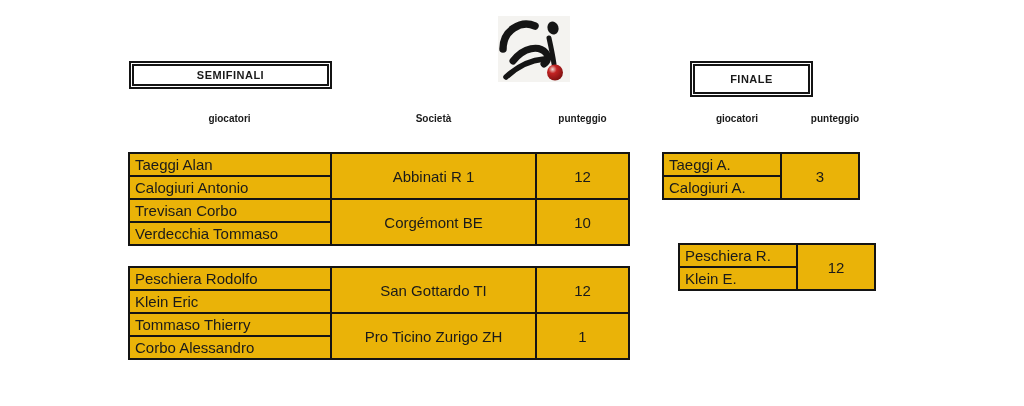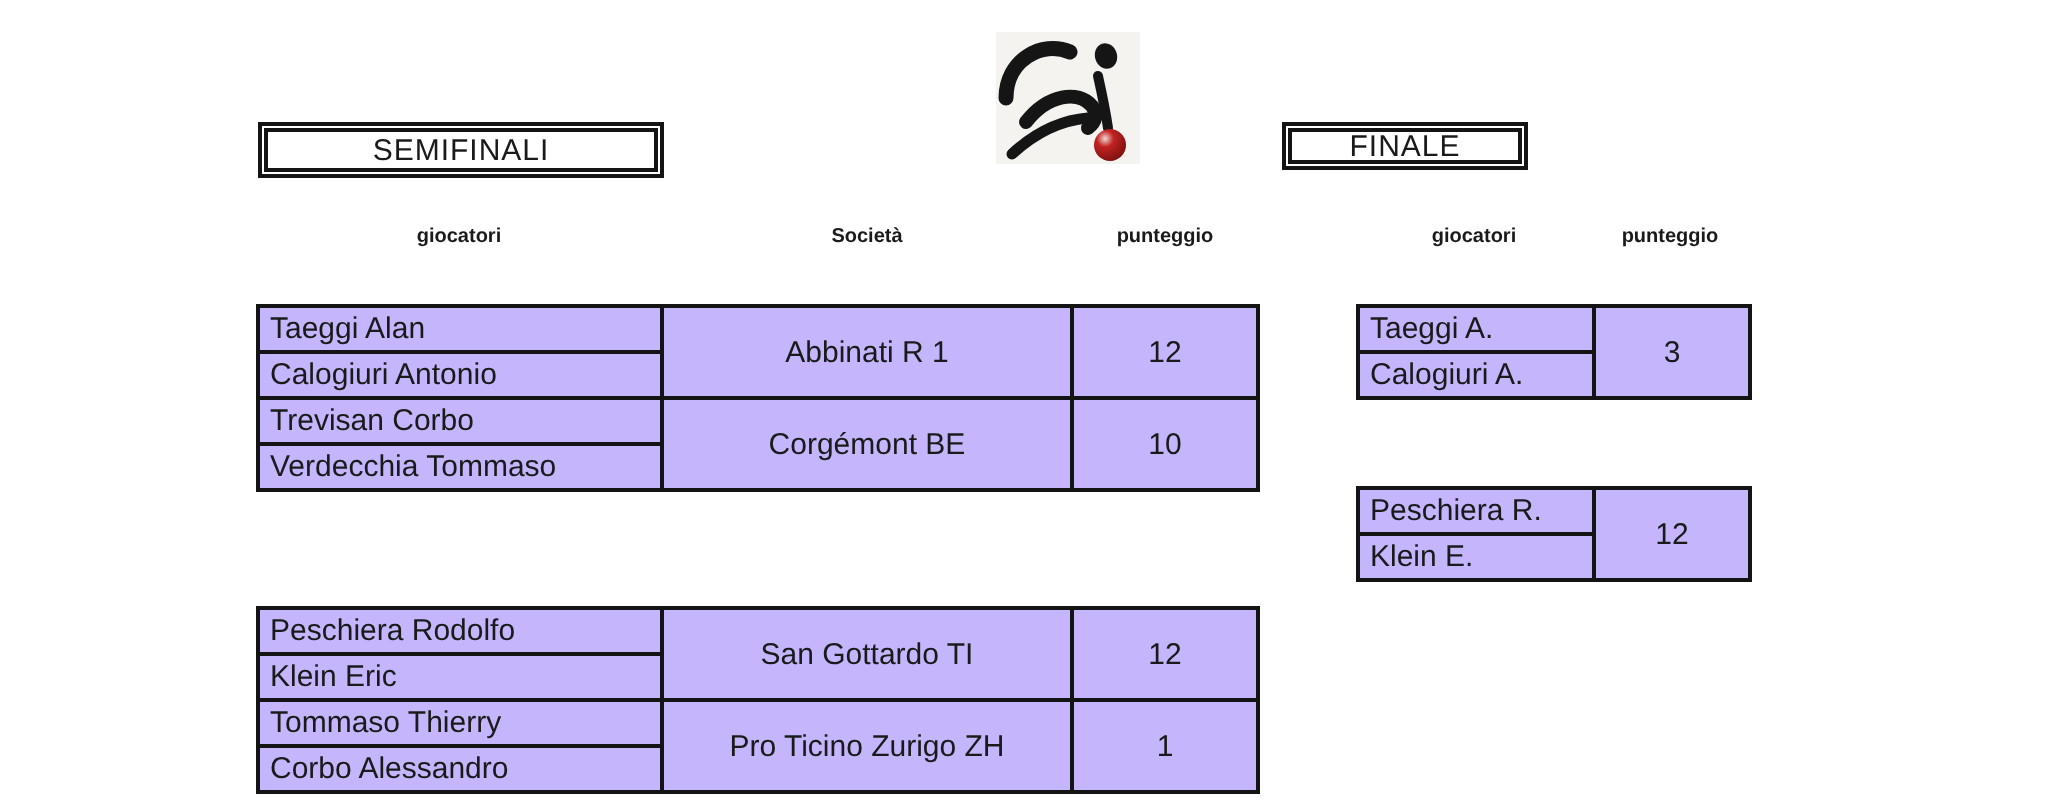--- a/index.html
+++ b/index.html
@@ -6,27 +6,27 @@
   html,body { background:#ffffff; }
   .page {
     position:relative; width:1024px; height:406px; background:#ffffff;
     font-family:"Liberation Sans", sans-serif; color:#1a1a1a; overflow:hidden;
   }
   
   .title-box { position:absolute; border:2px solid #141414; padding:1px; background:#fff; }
   .title-box .inner {
     border:2px solid #141414; width:100%; height:100%;
     display:flex; align-items:center; justify-content:center;
-    font-weight:normal; font-size:15px; letter-spacing:.5px;
+    font-weight:bold; font-size:11px; letter-spacing:.5px;
   }
   
   .col-header { position:absolute; top:108px; height:22px; text-align:center;
     font-weight:bold; font-size:10px; line-height:22px; }
   
-  table.grid { position:absolute; border-collapse:collapse; table-layout:fixed; background:#c4b5fd; }
+  table.grid { position:absolute; border-collapse:collapse; table-layout:fixed; background:#eab308; }
   table.grid tr { height:23px; }
   table.grid td { border:2px solid #141414; font-size:15px; vertical-align:middle;
     overflow:hidden; white-space:nowrap; }
   td.name { text-align:left; padding-left:5px; }
   td.pair-top { border-bottom-width:1px; }
   td.pair-bottom { border-top-width:1px; }
   td.club, td.score { text-align:center; }
   .icon-wrap { position:absolute; left:498px; top:16px; width:72px; height:66px; }
 </style>
 </head>
@@ -52,21 +52,21 @@
         <path d="M5 33 C5 14 23 4 37 10" stroke-width="7.5"></path>
         <path d="M15 45 C26 31 41 29 48 37 C51 41 50 45 46 48" stroke-width="7"></path>
         <path d="M8 61 C21 49 34 44 46 43" stroke-width="5.5"></path>
         <path d="M51 22 C53 31 55 41 56 48" stroke-width="5"></path>
       </g>
       <ellipse cx="55" cy="12" rx="5.5" ry="6.5" transform="rotate(-18 55 12)" fill="#151515"></ellipse>
       <circle cx="57" cy="56.5" r="8" fill="url(#ballG)"></circle>
     </svg>
   </div>
 
-  <div class="title-box" style="left:641px; top:61px; width:123px; height:24px;">
+  <div class="title-box" style="left:690px; top:61px; width:123px; height:36px;">
     <div class="inner">FINALE</div>
   </div>
 
   <div class="col-header" style="left:128px; width:203px;">giocatori</div>
   <div class="col-header" style="left:331px; width:205px;">Società</div>
   <div class="col-header" style="left:536px; width:93px;">punteggio</div>
 
   <div class="col-header" style="left:678px; width:118px;">giocatori</div>
   <div class="col-header" style="left:796px; width:78px;">punteggio</div>
 
@@ -89,21 +89,21 @@
       <td class="name pair-top">Trevisan Corbo</td>
       <td class="club" rowspan="2">Corgémont BE</td>
       <td class="score" rowspan="2">10</td>
     </tr>
     <tr>
       <td class="name pair-bottom">Verdecchia Tommaso</td>
     </tr>
   </tbody>
     </table>
 
-  <table class="grid" style="left:128px; top:266px; width:500px;margin-top:37px;">
+  <table class="grid" style="left:128px; top:266px; width:500px;">
     <colgroup>
         <col style="width:202px">
         <col style="width:205px">
         <col style="width:93px">
       </colgroup>
     <tbody>
         <tr>
       <td class="name pair-top">Peschiera Rodolfo</td>
       <td class="club" rowspan="2">San Gottardo TI</td>
       <td class="score" rowspan="2">12</td>
@@ -115,21 +115,21 @@
       <td class="name pair-top">Tommaso Thierry</td>
       <td class="club" rowspan="2">Pro Ticino Zurigo ZH</td>
       <td class="score" rowspan="2">1</td>
     </tr>
     <tr>
       <td class="name pair-bottom">Corbo Alessandro</td>
     </tr>
   </tbody>
     </table>
 
-  <table class="grid" style="left:678px; top:152px; width:196px;">
+  <table class="grid" style="left:662px; top:152px; width:196px;">
     <colgroup>
         <col style="width:118px">
         <col style="width:78px">
       </colgroup>
     <tbody>
         <tr>
       <td class="name pair-top">Taeggi A.</td>
       <td class="score" rowspan="2">3</td>
     </tr>
     <tr>

